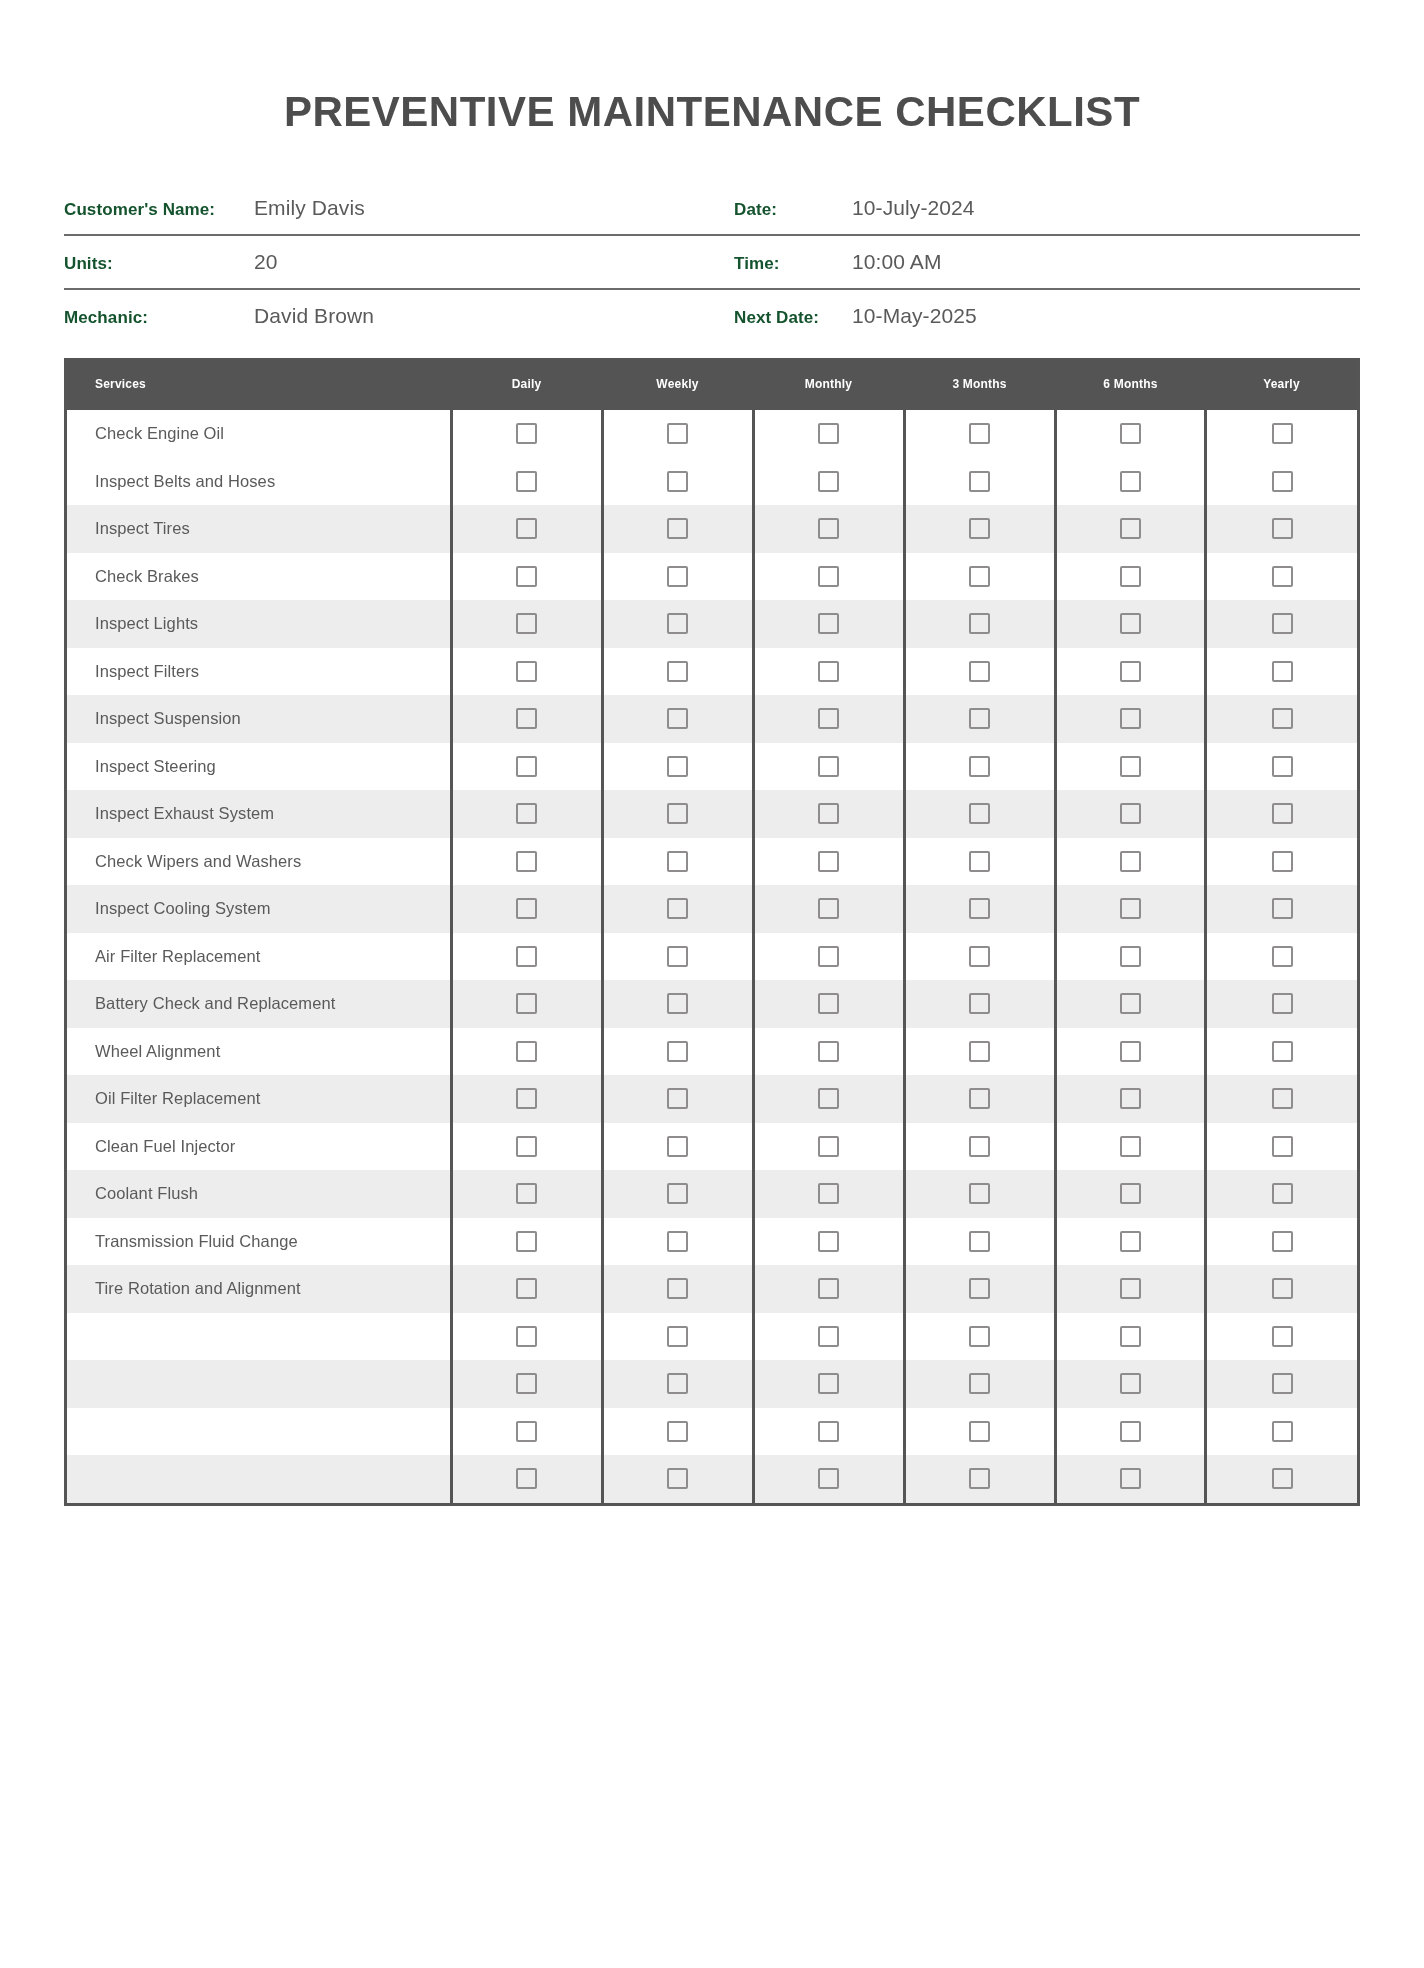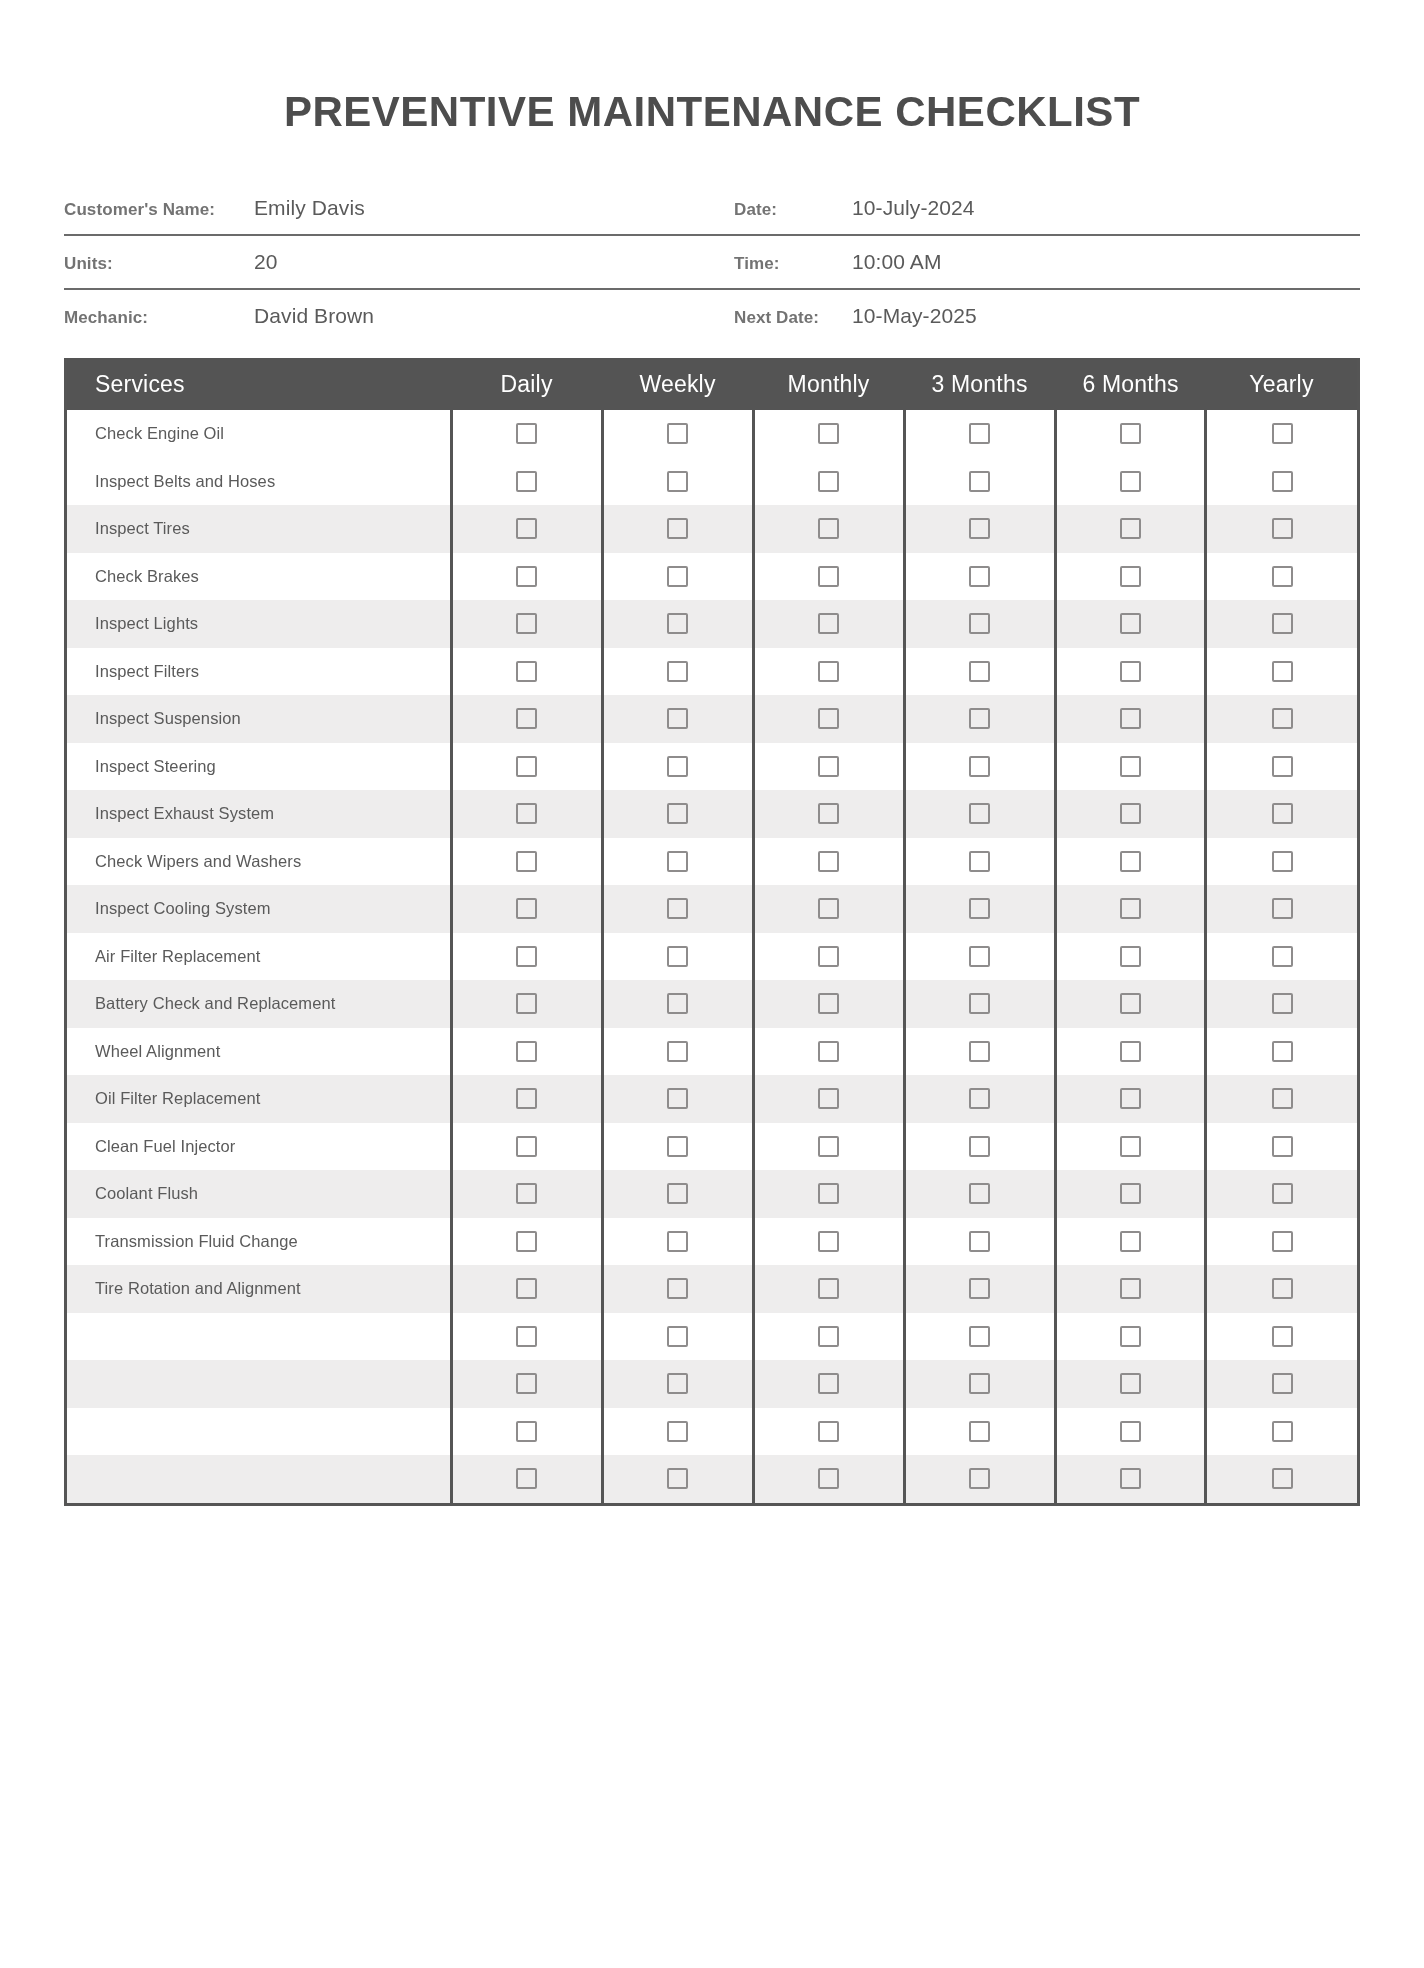--- a/index.html
+++ b/index.html
@@ -52,21 +52,21 @@
   }
   .info-cell {
     display: flex;
     align-items: baseline;
   }
   .info-cell.left  { width: 670px; }
   .info-cell.right { width: 626px; }
   .info-label {
     font-size: 17px;
     font-weight: bold;
-    color: #737373;
+    color: #14532d;
     letter-spacing: 0.1px;
   }
   .info-cell.left  .info-label { width: 190px; }
   .info-cell.right .info-label { width: 118px; }
   .info-value {
     font-size: 21px;
     font-weight: normal;
     color: #5a5a5a;
     letter-spacing: 0.1px;
   }
@@ -80,22 +80,22 @@
     box-sizing: border-box;
   }
   table.checklist {
     width: 100%;
     border-collapse: collapse;
     table-layout: fixed;
   }
   table.checklist thead th {
     background: #545454;
     color: #ffffff;
-    font-size: 23px;
-    font-weight: normal;
+    font-size: 12px;
+    font-weight: bold;
     height: 52px;
     letter-spacing: 0.2px;
     padding: 0;
     border: none;
   }
   table.checklist thead th.svc {
     text-align: left;
     padding-left: 28px;
   }
   table.checklist tbody td {

